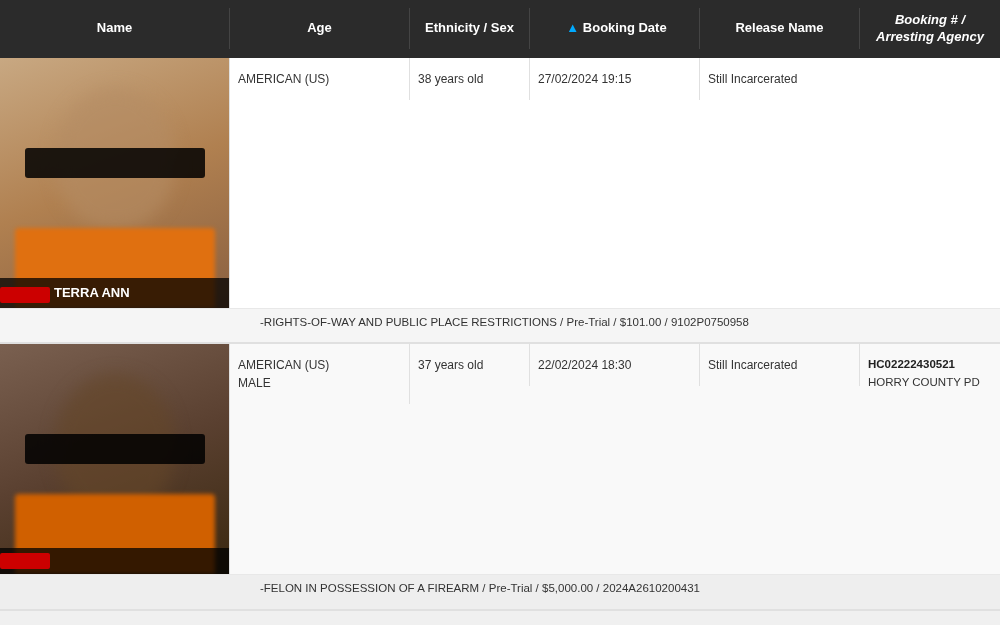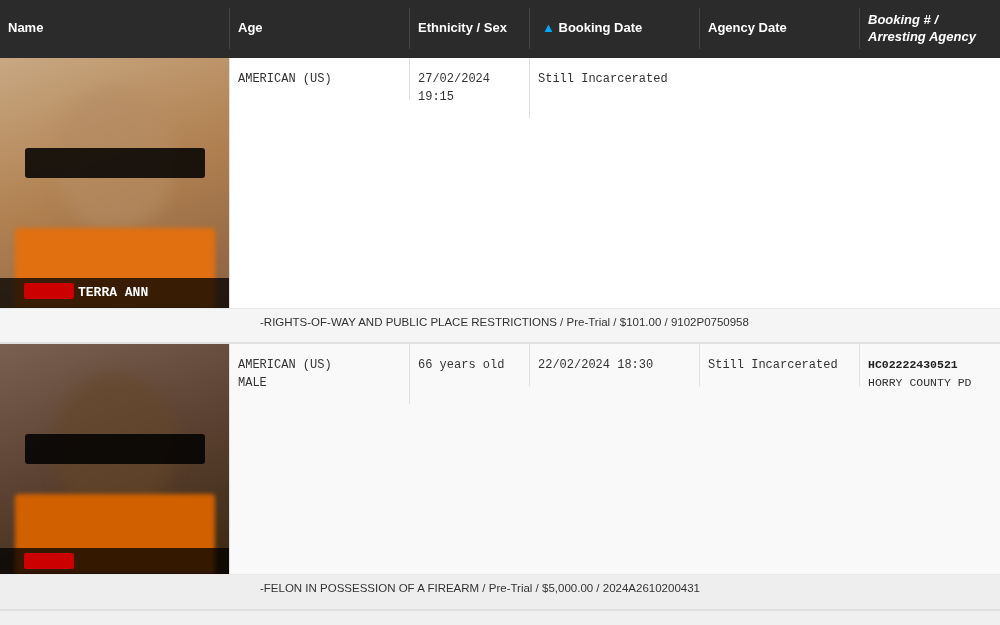--- a/index.html
+++ b/index.html
@@ -16,20 +16,21 @@
       background: #fff;
     }
     
     .table-header {
       display: grid;
       grid-template-columns: 230px 180px 120px 170px 160px 140px;
       background: #2b2b2b;
       color: #fff;
       font-weight: bold;
       font-size: 13px;
+      text-align: center;
       align-items: center;
     }
     .table-header .col-header {
       padding: 12px 8px;
       border-right: 1px solid #444;
       line-height: 1.3;
     }
     .table-header .col-header:last-child {
       border-right: none;
       font-style: italic;
@@ -52,21 +53,20 @@
     }
     .row-main.alt {
       background: #f9f9f9;
     }
     .row-main .cell {
       padding: 12px 8px;
       border-right: 1px solid #e0e0e0;
       font-size: 12px;
       color: #333;
       line-height: 1.5;
-      font-family: Liberation Mono, monospace;
     }
     .row-main .cell:last-child {
       border-right: none;
     }
     .row-charges {
       background: #f5f5f5;
       padding: 4px 12px 10px 260px;
       font-size: 11.5px;
       color: #333;
       border-top: 1px solid #e8e8e8;
@@ -147,23 +147,23 @@
     }
     .name-bar {
       position: absolute;
       bottom: 0;
       left: 0;
       right: 0;
       background: rgba(0,0,0,0.75);
       color: #fff;
       font-size: 13px;
       font-weight: bold;
-      padding: 5px 24px;
+      padding: 5px 0;
       display: flex;
-      align-items: flex-start;
+      align-items: flex-end;
       gap: 4px;
     }
     .name-redact {
       background: #cc0000;
       color: #cc0000;
       width: 50px;
       height: 16px;
       display: inline-block;
       border-radius: 2px;
     }
@@ -201,21 +201,21 @@
 
 <div class="table-wrapper">
   <div class="table-header">
     <div class="col-header">Name</div>
     <div class="col-header">Age</div>
     <div class="col-header">Ethnicity / Sex</div>
     <div class="col-header" style="cursor:pointer;">
       <span class="sort-arrow">▲</span>
       <span>Booking Date</span>
     </div>
-    <div class="col-header">Agency Date</div>
+    <div class="col-header">Release Name</div>
     <div class="col-header">Booking # / Arresting Agency</div>
   </div>
 
   <div class="row-group row-group-1">
     <div class="row-main">
 
       <div class="cell photo-cell">
         <div class="photo-placeholder">
           <div class="face-shape"></div>
           <div class="orange-shirt"></div>
@@ -224,20 +224,21 @@
         <div class="name-bar">
           <span class="name-redact"></span>
           <span>TERRA ANN</span>
         </div>
       </div>
 
       <div class="cell cell-text-block">
         <div>AMERICAN (US)</div>
       </div>
 
+      <div class="cell cell-text-block">38 years old</div>
 
       <div class="cell cell-text-block">27/02/2024 19:15</div>
 
       <div class="cell cell-text-block">Still Incarcerated</div>
 
     </div>
 
     <div class="row-charges">
       <span class="charge-line">-RIGHTS-OF-WAY AND PUBLIC PLACE RESTRICTIONS  /  Pre-Trial  /  $101.00  /  9102P0750958</span>
     </div>
@@ -256,21 +257,21 @@
           <span class="name-redact"></span>
           <span></span>
         </div>
       </div>
 
       <div class="cell cell-text-block">
         <div>AMERICAN (US)</div>
         <div>MALE</div>
       </div>
 
-      <div class="cell cell-text-block">66 years old</div>
+      <div class="cell cell-text-block">37 years old</div>
 
       <div class="cell cell-text-block">22/02/2024 18:30</div>
 
       <div class="cell cell-text-block">Still Incarcerated</div>
 
       <div class="cell cell-text-block">
         <div class="booking-num">HC02222430521</div>
         <div class="agency-name">HORRY COUNTY PD</div>
       </div>
     </div>

